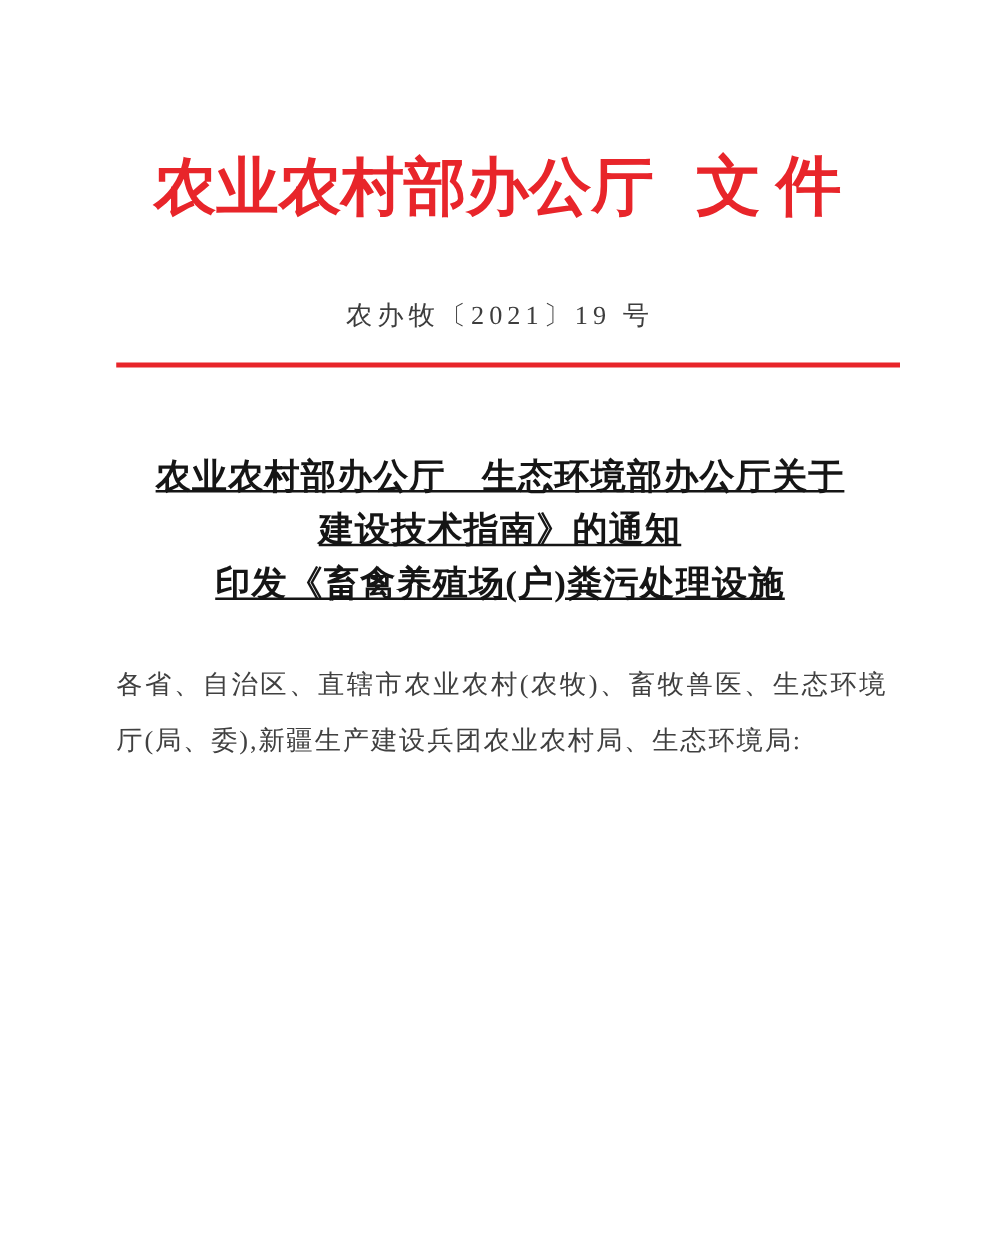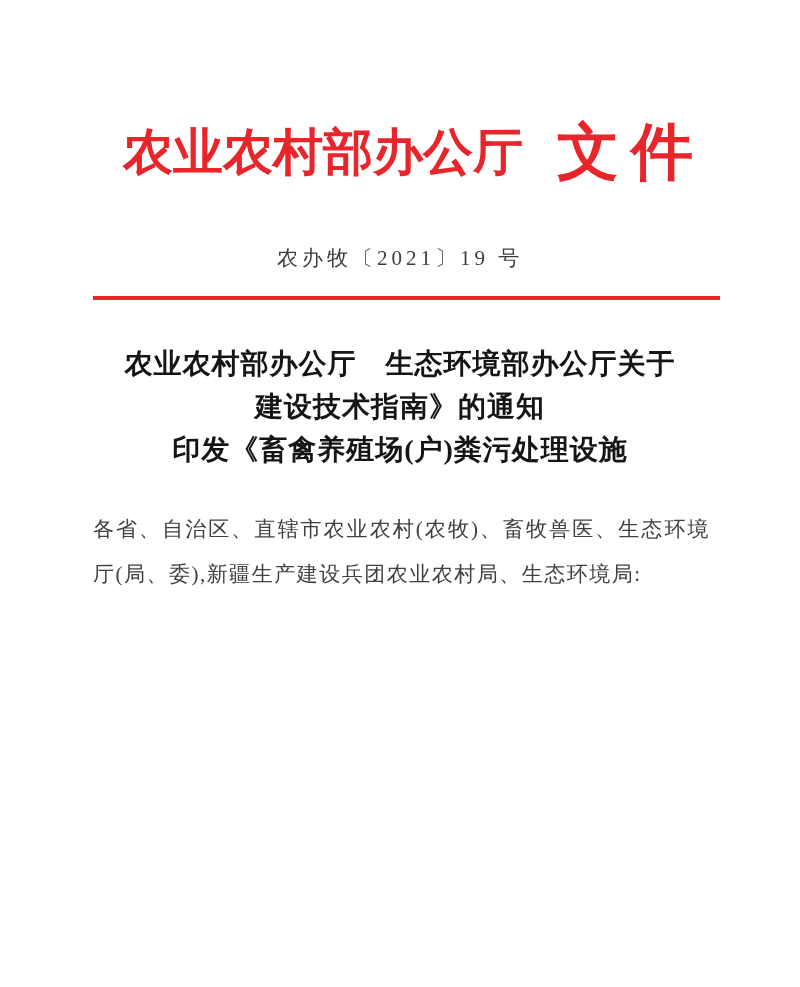--- a/index.html
+++ b/index.html
@@ -20,21 +20,21 @@
   .org-lines { display:flex; flex-direction:column; }
   .org-line {
     font-size:50px;
     font-weight:bold;
     color:#e8252a;
     line-height:78px;
     letter-spacing:0px;
     white-space:nowrap;
   }
   .doc-type-label {
-    font-size:62px;
+    font-size:52px;
     font-weight:bold;
     color:#e8252a;
     margin-left:34px;
     letter-spacing:12px;
     white-space:nowrap;
   }
   
   .doc-number {
     margin-top:50px;
     text-align:center;
@@ -43,27 +43,28 @@
     letter-spacing:4px;
   }
   
   .red-line {
     margin:24px 80px 0 93px;
     height:4px;
     background:#e8252a;
   }
   
   .title-block {
-    margin-top:42px;
+    margin-top:66px;
     text-align:center;
     font-weight:bold;
     font-size:28px;
     line-height:43px;
     color:#151515;
     letter-spacing:1px;
+    text-decoration:underline;
   }
   
   .body-block {
     margin:36px 90px 0 93px;
     font-size:21px;
     line-height:45px;
     color:#404040;
     text-align:justify;
     letter-spacing:1.5px;
   }

